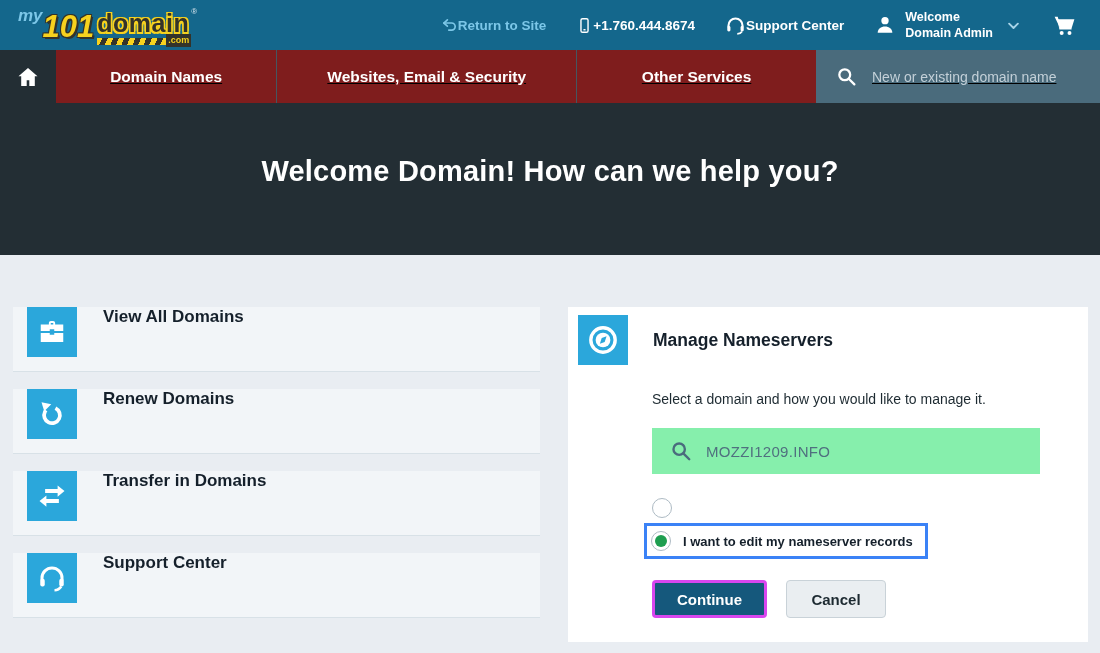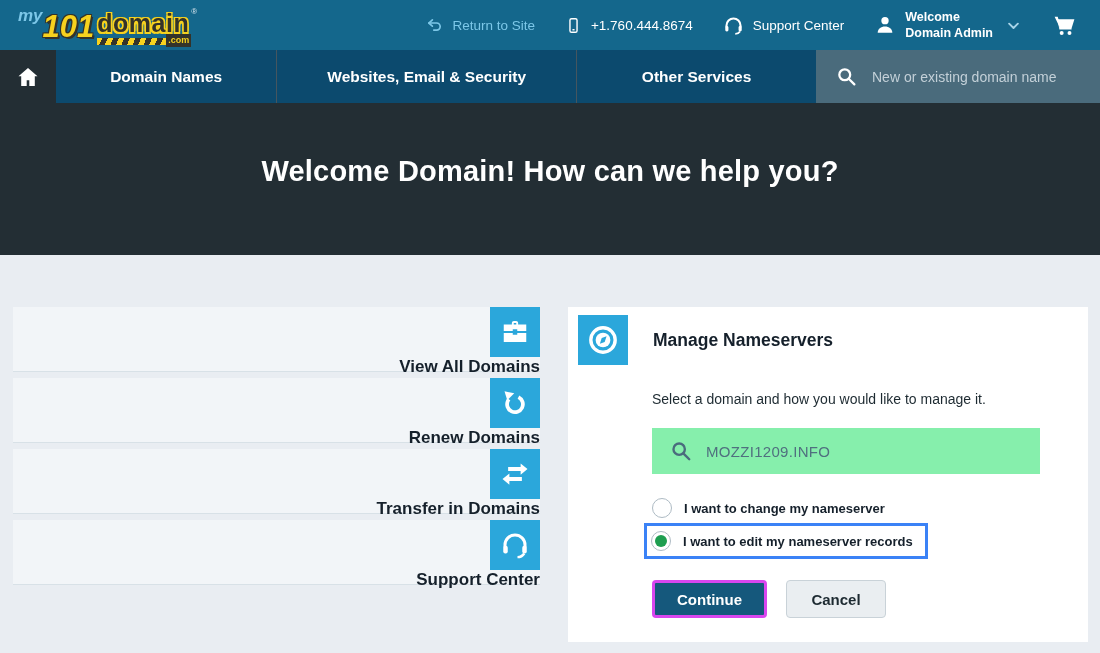--- a/index.html
+++ b/index.html
@@ -21,49 +21,49 @@
   .logo-domain-wrap { margin-top:5px; margin-left:3px; position:relative; }
   .logo-domain { color:#33332A; font-weight:800; font-size:25px; line-height:1; letter-spacing:.5px;
     text-shadow:-1.5px -1.5px 0 #F7D21E,1.5px -1.5px 0 #F7D21E,-1.5px 1.5px 0 #F7D21E,1.5px 1.5px 0 #F7D21E; }
   .logo-stripes { margin-top:2px; height:7px;
     background:repeating-linear-gradient(115deg,#F7D21E 0 5px,#33332A 5px 10px); position:relative; }
   .logo-com { position:absolute; right:-2px; top:-4px; background:#33332A; color:#F7D21E;
     font-size:9px; font-weight:700; line-height:1; padding:2px 2px; }
   .logo-reg { color:#D8E6EE; font-size:8px; margin-top:1px; margin-left:2px; }
 
   .topbar-right { margin-left:auto; display:flex; align-items:center; gap:30px; margin-right:22px; }
-  .tb-link { display:flex; align-items:center; gap:9px; font-size:13.5px; font-weight:400; cursor:pointer; white-space:nowrap; }
+  .tb-link { display:flex; align-items:center; font-size:13.5px; font-weight:700; cursor:pointer; white-space:nowrap; }
   .tb-return { color:#7CC7E8; }
   .tb-account { display:flex; align-items:center; gap:9px; cursor:pointer; }
   .tb-account-text { font-size:12.5px; font-weight:600; line-height:1.3; }
   .tb-cart { cursor:pointer; }
 
   
-  .nav { height:53px; background:#0c4a6e; display:flex; }
+  .nav { height:53px; background:#7f1d1d; display:flex;text-decoration:underline; }
   .nav-home { width:57px; background:#232E34; display:flex; align-items:center; justify-content:center; cursor:pointer; }
   .nav-item { display:flex; align-items:center; justify-content:center; color:#fff; font-size:15.5px;
     font-weight:600; border-left:1px solid #46565F; cursor:pointer; }
   .nav-item.w1 { width:224px; border-left:none; }
   .nav-item.w2 { width:305px; }
   .nav-item.w3 { width:244px; }
   .nav-search { flex:1; background:#4A6B7C; display:flex; align-items:center; gap:13px; padding-left:20px; }
   .nav-search input { background:transparent; border:none; outline:none; color:#fff; font-size:14px; width:230px;
     font-family:"Liberation Sans", sans-serif; }
   .nav-search input::placeholder { color:#C3D0D8; opacity:1; }
 
   
   .hero { height:152px; background:#232E34; display:flex; align-items:center; justify-content:center; }
   .hero h1 { color:#fff; font-size:29px; font-weight:700; margin:0; position:relative; top:-8px; letter-spacing:.2px; }
 
   
   .content { display:flex; margin:52px 12px 0 13px; gap:28px; align-items:flex-start; }
 
   .quick-list { width:527px; }
-  .quick-item { height:65px; background:#F2F5F8; margin-bottom:6px; display:flex; align-items:flex-end;
-    padding-left:14px; cursor:pointer; border-bottom:1px solid #D8E1E7;flex-direction:column; }
+  .quick-item { height:65px; background:#F2F5F8; margin-bottom:17px; display:flex; align-items:flex-start;
+    padding-left:14px; cursor:pointer; border-bottom:1px solid #D8E1E7; }
   .qi-icon { width:50px; height:50px; background:#2BA7DB; display:flex; align-items:center; justify-content:center; flex:none; }
   .qi-label { margin-left:26px; font-size:17px; font-weight:700; color:#15202B; }
 
   .card { width:520px; min-height:333px; background:#fff; padding:8px 0 24px 10px; }
   .card-head { display:flex; align-items:center; }
   .card-icon { width:50px; height:50px; background:#2BA7DB; display:flex; align-items:center; justify-content:center; flex:none; }
   .card-title { margin-left:25px; font-size:17.5px; font-weight:700; color:#15202B; }
   .card-body { margin-left:74px; margin-top:26px; }
   .subtitle { font-size:14px; color:#1D2A31; }
   .domain-field { margin-top:21px; width:388px; height:46px; background:#86efac; display:flex; align-items:center;
@@ -259,21 +259,20 @@
             <circle cx="10" cy="10" r="6.2"></circle>
               <line x1="14.8" y1="14.8" x2="21" y2="21"></line>
           </svg>
         </span>
         <span class="domain-value">MOZZI1209.INFO</span>
       </div>
 
       <div class="options">
         <div class="option-row">
           <span class="radio"></span>
-          <span class="option-label">I want to change my nameserver</span>
         </div>
         <div class="highlight-box">
           <div class="option-row">
             <span class="radio selected"></span>
             <span class="option-label">I want to edit my nameserver records</span>
           </div>
         </div>
       </div>
 
       <div class="actions">

